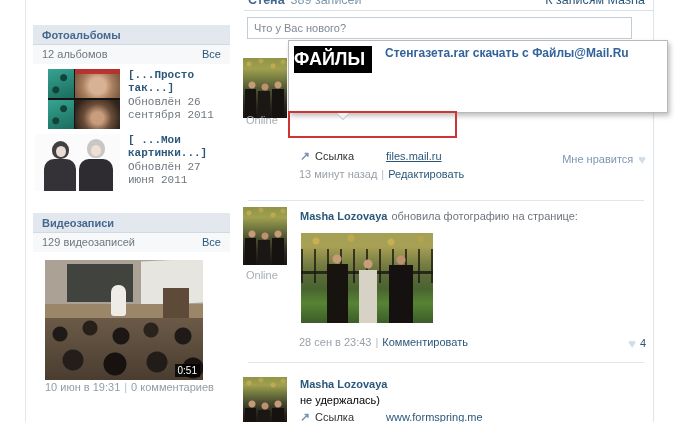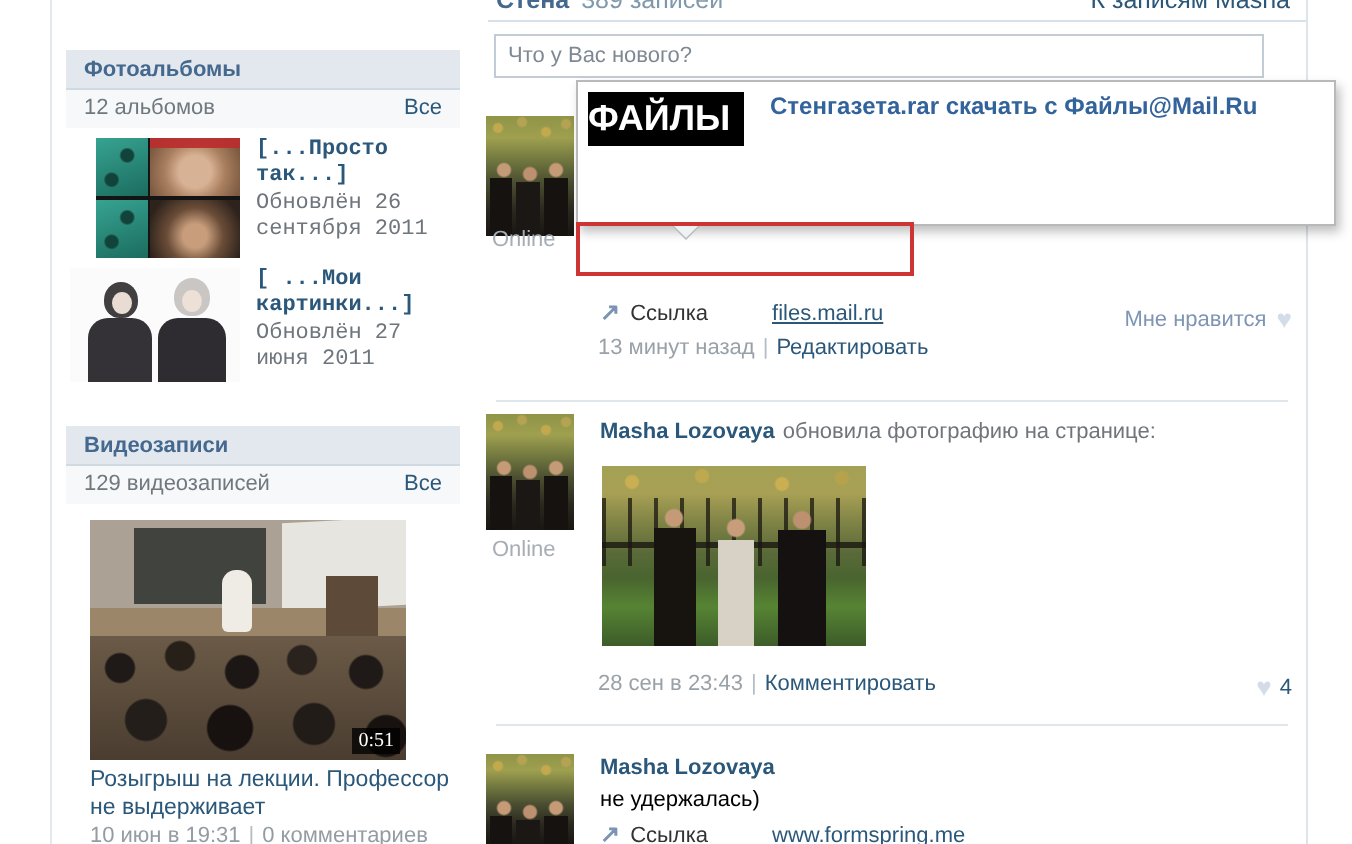--- a/index.html
+++ b/index.html
@@ -46,21 +46,21 @@
   .a2-shape{position:absolute;}
   .a2-head1{left:17px;top:7px;width:17px;height:18px;border-radius:50% 50% 46% 46%;background:#413f40;}
   .a2-face1{left:21px;top:12px;width:10px;height:11px;border-radius:50%;background:#e9ddd3;}
   .a2-body1{left:9px;top:25px;width:32px;height:32px;border-radius:10px 10px 0 0;background:#343236;}
   .a2-head2{left:52px;top:5px;width:18px;height:19px;border-radius:50% 50% 46% 46%;background:#c9c6c3;}
   .a2-face2{left:56px;top:11px;width:10px;height:11px;border-radius:50%;background:#ece0d7;}
   .a2-body2{left:44px;top:25px;width:34px;height:32px;border-radius:10px 10px 0 0;background:#2e2c30;}
 
   
   .video-item{padding-left:12px;margin-top:8px;}
-  .video-thumb{position:relative;width:158px;height:120px;background:#8b7b66;overflow:hidden;cursor:pointer;font-family:Liberation Serif, serif;}
+  .video-thumb{position:relative;width:158px;height:120px;background:#8b7b66;overflow:hidden;cursor:pointer;}
   .v-shape{position:absolute;}
   .v-wall{left:0;top:0;width:158px;height:52px;background:#aca195;}
   .v-screen{left:96px;top:0;width:62px;height:44px;background:#e7e5df;transform:skewY(-3deg);}
   .v-board{left:22px;top:4px;width:66px;height:38px;background:#41433f;}
   .v-stage{left:0;top:44px;width:158px;height:18px;background:#9b8669;}
   .v-podium{left:118px;top:28px;width:26px;height:32px;background:#5d4a38;}
   .v-mascot{left:66px;top:25px;width:15px;height:31px;border-radius:7px 7px 3px 3px;background:#efece6;}
   .v-crowd{left:0;top:58px;width:158px;height:62px;
     background:
       radial-gradient(circle at 15px 16px,#1f1a18 7px,transparent 8px),
@@ -227,21 +227,20 @@
     <div class="video-thumb">
       <div class="v-shape v-wall"></div>
       <div class="v-shape v-screen"></div>
       <div class="v-shape v-board"></div>
       <div class="v-shape v-stage"></div>
       <div class="v-shape v-podium"></div>
       <div class="v-shape v-mascot"></div>
       <div class="v-shape v-crowd"></div>
       <div class="v-badge">0:51</div>
     </div>
-    <div class="video-caption link">Розыгрыш на лекции. Профессор не выдерживает</div>
     <div class="video-meta">
       <span>10 июн в 19:31</span><span class="sep">|</span><span>0 комментариев</span>
     </div>
   </div>
 </div>
 
 <div class="wall-header">
   <span>
     <span class="wall-title">Стена</span><span class="wall-count">389 записей</span>
   </span>

